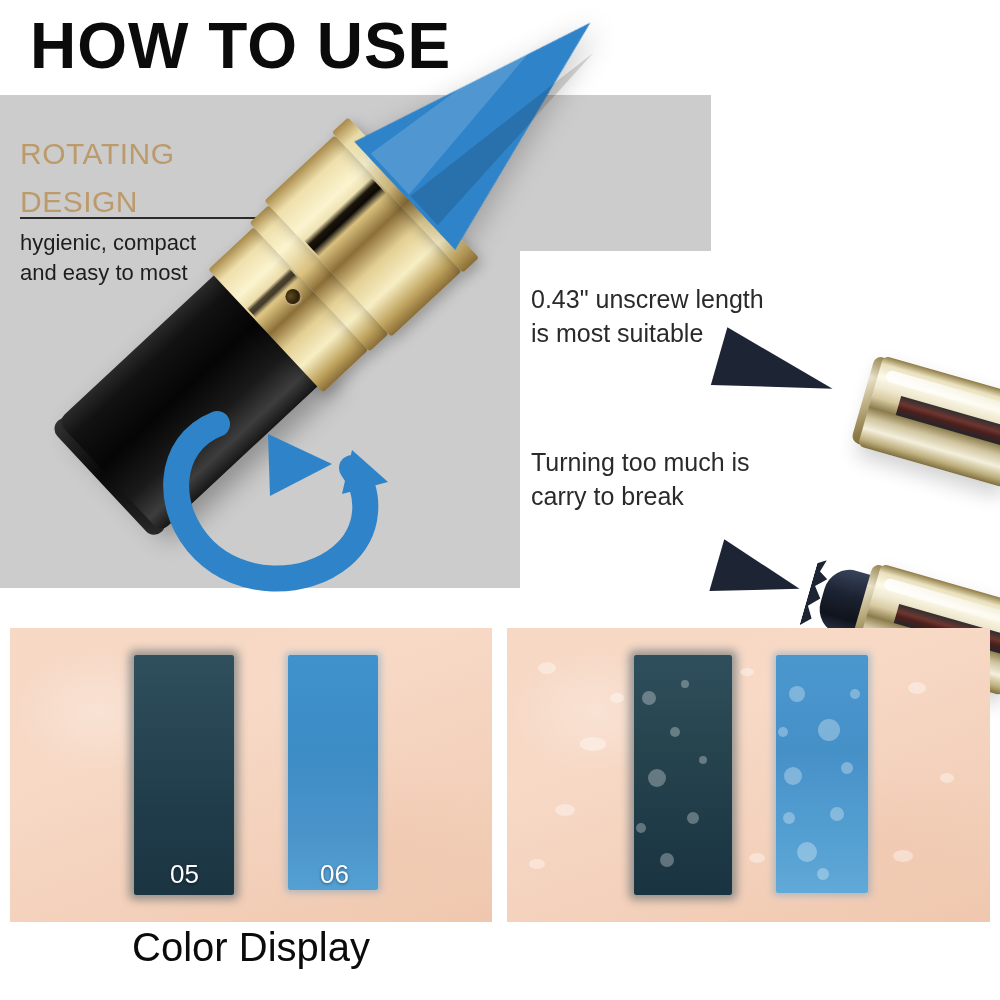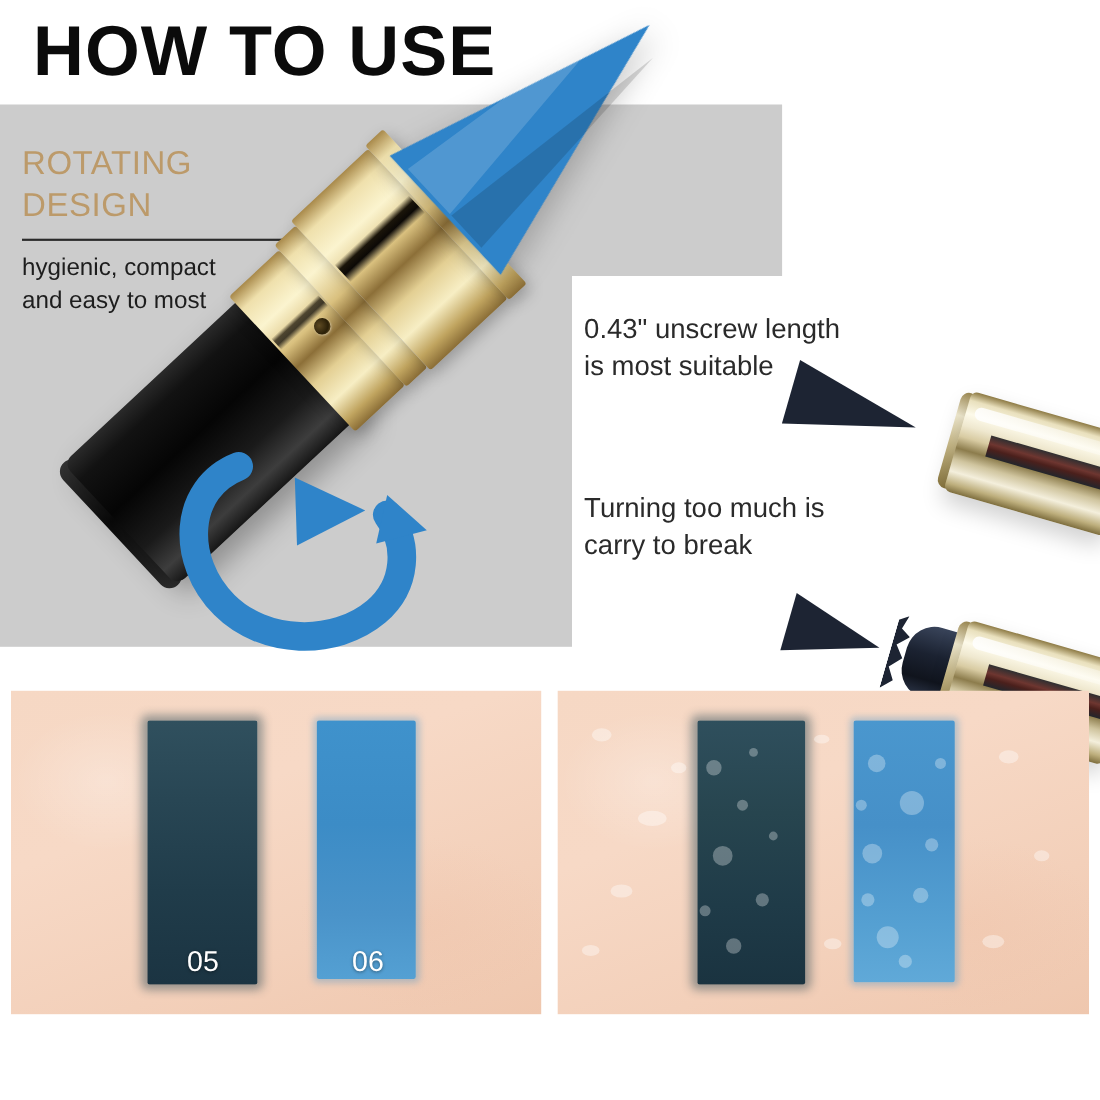--- a/index.html
+++ b/index.html
@@ -20,21 +20,21 @@
     font-family:"Liberation Sans", sans-serif;
     white-space:nowrap;
   }
 
   
   .gray-panel{position:absolute;left:0;top:95px;width:711px;height:156px;background:#cccccc;}
   .gray-panel-lower{position:absolute;left:0;top:250px;width:520px;height:338px;background:#cccccc;}
 
   .rot-title{
     position:absolute;left:20px;top:130px;
-    font-size:30px;line-height:38px;font-weight:normal;
+    font-size:30px;line-height:48px;font-weight:normal;
     color:#bc9a6a;letter-spacing:.5px;
     font-family:"Liberation Sans", sans-serif;
     white-space:pre-line;
   }
   .rot-rule{position:absolute;left:20px;top:217px;width:252px;height:2px;background:#2b2b2b;}
   .rot-sub{
     position:absolute;left:20px;top:228px;
     font-size:22px;line-height:30px;color:#1d1d1d;
     font-family:"Liberation Sans", sans-serif;
     white-space:pre-line;
@@ -264,20 +264,21 @@
     <div class="p-body"></div>
     <div class="p-stripe"></div>
     <div class="p-shine"></div>
   </div>
 
   <div class="skin skin-left"></div>
   <div class="swatch sw-07"></div>
   <div class="swatch sw-06"></div>
   <div class="sw-label lbl-07">05</div>
   <div class="sw-label lbl-06">06</div>
+  <div class="caption cap-left">Color Display</div>
 
   <div class="skin skin-right"></div>
   <div class="swatch sw-wp1"></div>
   <div class="swatch sw-wp2"></div>
 
   <svg class="drops" style="left:507px;top:628px;width:483px;height:294px;" viewBox="0 0 483 294">
     <g fill="rgba(255,255,255,0.38)">
       <ellipse cx="40" cy="40" rx="9" ry="6"></ellipse>
       <ellipse cx="86" cy="116" rx="13" ry="7"></ellipse>
       <ellipse cx="58" cy="182" rx="10" ry="6"></ellipse>

